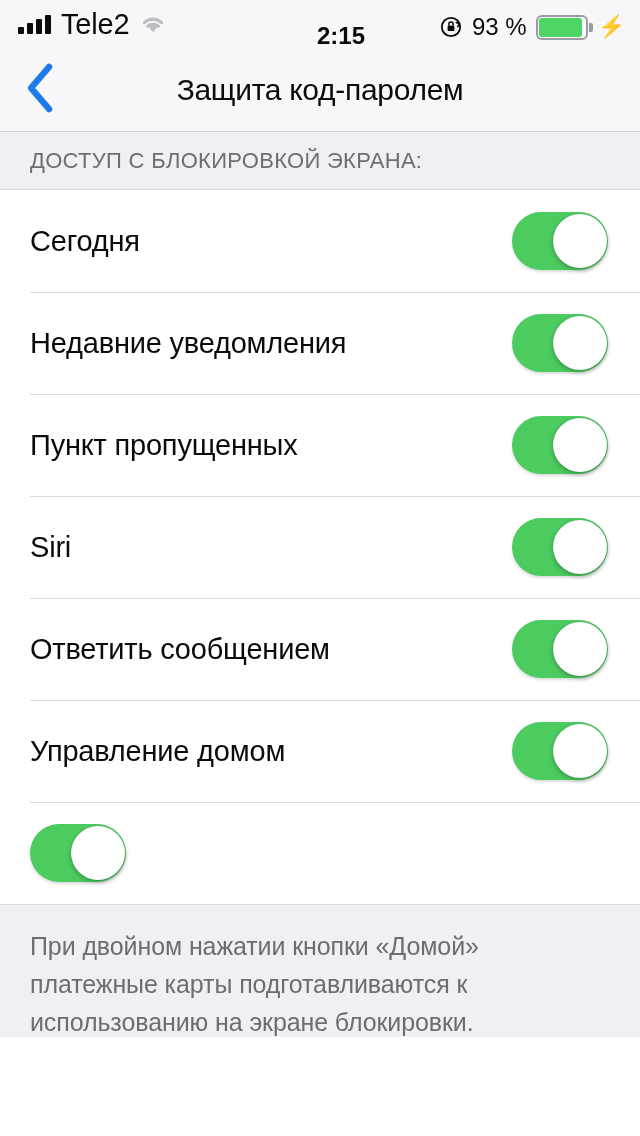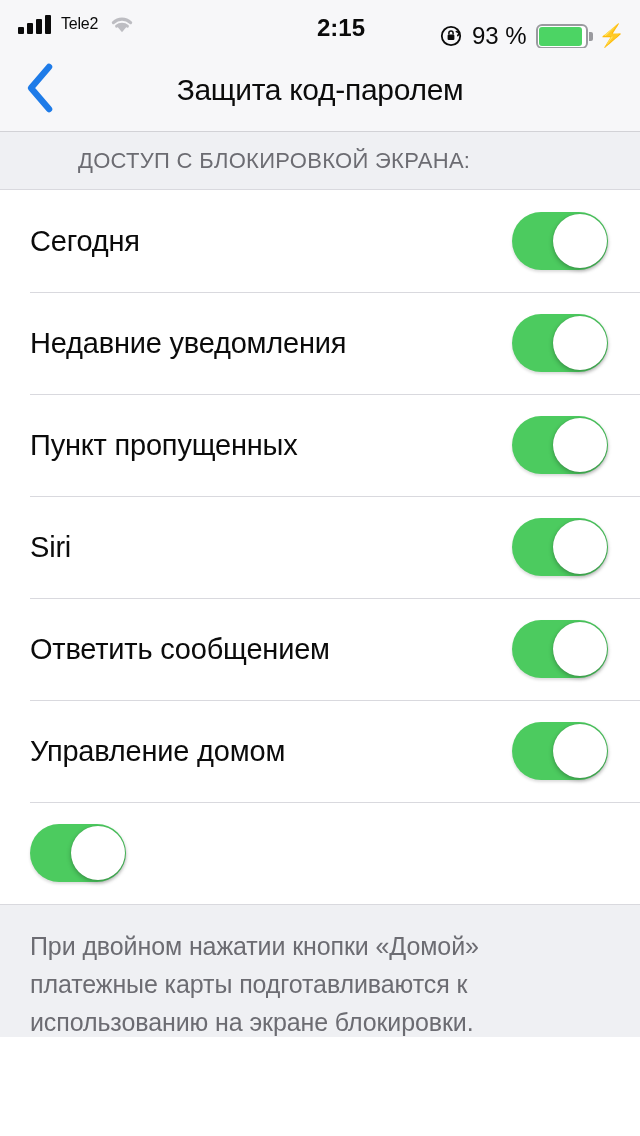--- a/index.html
+++ b/index.html
@@ -12,31 +12,31 @@
   }
   #screen { position:relative; width:640px; height:1136px; background:#ffffff; }
 
   
   .statusbar{
     position:relative; height:48px; width:100%;
     background:#f7f7f9;
     display:flex; align-items:center;
   }
   .sb-left{ position:absolute; left:18px; top:0; height:48px; display:flex; align-items:center; gap:10px; }
-  .sb-center{ position:absolute; left:0; right:0; top:4px; height:48px; display:flex; align-items:center; justify-content:center;margin-left:42px; }
-  .sb-right{ position:absolute; right:14px; top:12px; height:48px; display:flex; align-items:center; gap:9px;justify-content:flex-end; }
+  .sb-center{ position:absolute; left:0; right:0; top:12px; height:48px; display:flex; align-items:center; justify-content:center;margin-left:42px; }
+  .sb-right{ position:absolute; right:14px; top:3px; height:48px; display:flex; align-items:center; gap:9px;justify-content:flex-end; }
 
   .signal{ display:flex; align-items:flex-end; gap:3px; height:20px; }
   .signal i{ display:block; width:6px; background:#0b0b0b; border-radius:1px; }
   .signal i:nth-child(1){ height:7px; }
   .signal i:nth-child(2){ height:11px; }
   .signal i:nth-child(3){ height:15px; }
   .signal i:nth-child(4){ height:19px; }
 
-  .carrier{ font-size:16px; color:#0b0b0b; letter-spacing:-0.2px; line-height:1; }
+  .carrier{ font-size:29px; color:#0b0b0b; letter-spacing:-0.2px; line-height:1; }
   .clock{ font-size:24px; font-weight:bold; color:#0b0b0b; letter-spacing:0px; line-height:1; }
   .pct{ font-size:24px; color:#0b0b0b; line-height:1; }
 
   .wifi{ width:28px; height:20px; position:relative; }
 
   .rotlock{ width:24px; height:24px; }
 
   .battery{ position:relative; width:52px; height:25px; }
   .battery .shell{
     position:absolute; inset:0; border:2px solid #9a9a9f;
@@ -67,21 +67,21 @@
   }
 
   
   .section-header{
     background:#eff0f3; height:58px;
     display:flex; align-items:center;
     padding-left:30px;
     border-bottom:1px solid #d9d9de;
   }
   .section-header span{
-    font-size:22px; color:#6c6c72; letter-spacing:0.3px;margin-left:48px;
+    font-size:22px; color:#6c6c72; letter-spacing:0.3px;
   }
 
   
   .list{ background:#ef4444; }
   .row{
     position:relative; height:102px;
     display:flex; align-items:center;
     background:#ffffff;
     padding-left:30px; padding-right:32px;
   }

